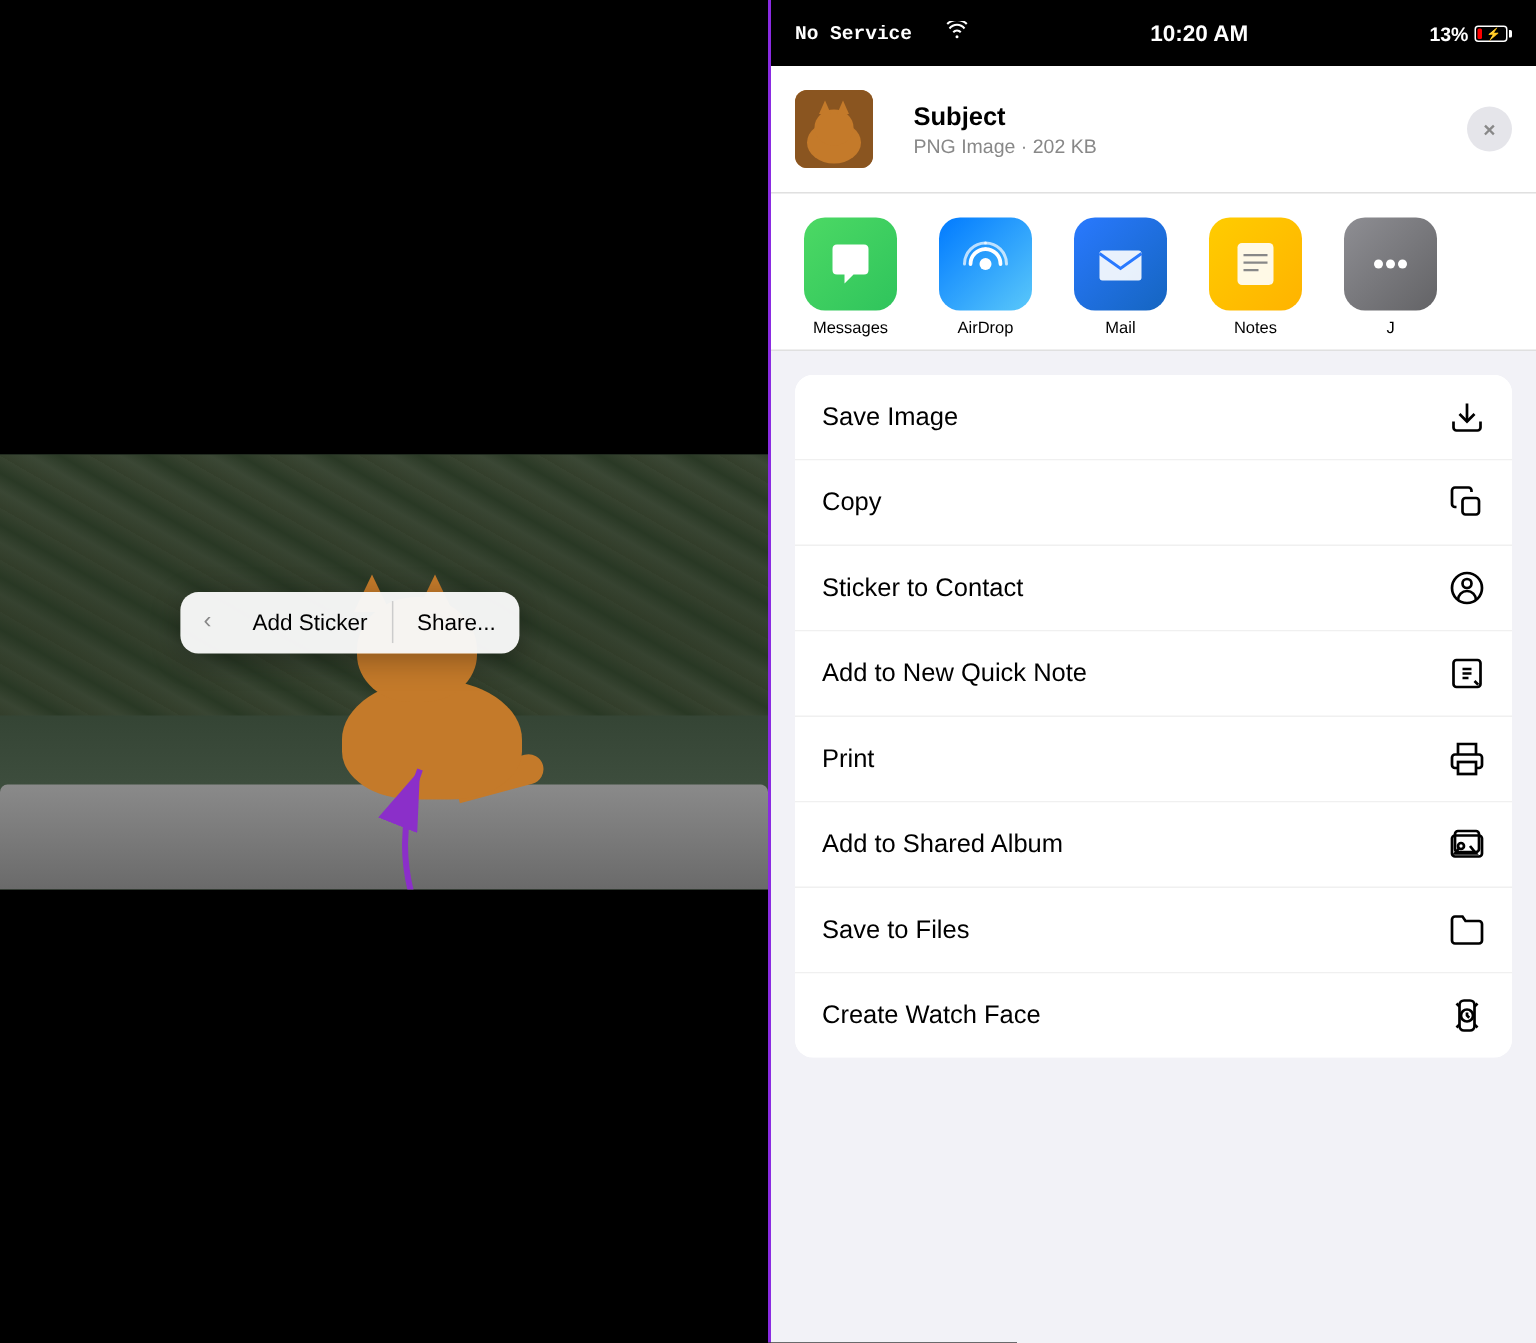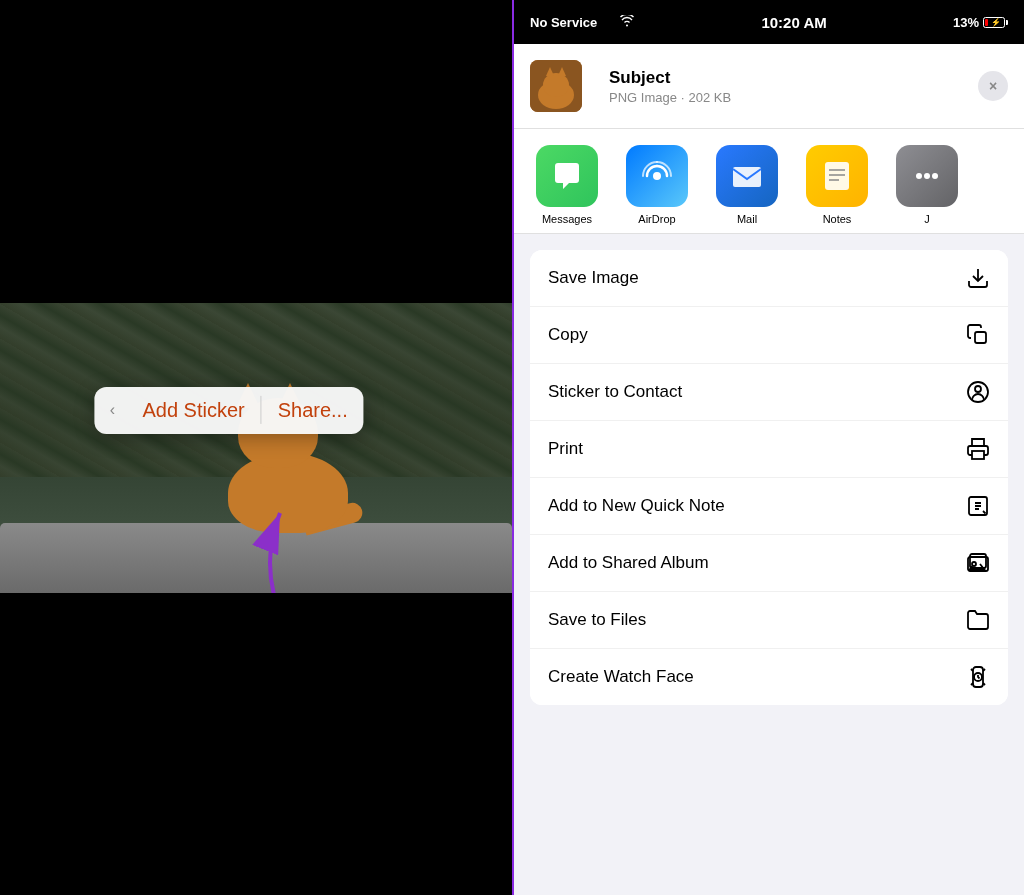--- a/index.html
+++ b/index.html
@@ -150,23 +150,23 @@
       align-items: center;
       justify-content: center;
       color: #888;
       font-size: 16px;
     }
 
     .context-menu-btn {
       background: none;
       border: none;
       padding: 6px 12px;
-      font-size: 20px;
+      font-size: 15px;
       font-weight: 500;
-      color: #c2410c;
+      color: #000000;
       cursor: pointer;
       white-space: nowrap;
     }
 
     .context-menu-divider {
       width: 1px;
       height: 28px;
       background: #ccc;
     }
 
@@ -204,20 +204,21 @@
       padding: 0 16px;
       color: #fff;
       font-size: 13px;
       font-weight: 600;
     }
 
     .status-left {
       display: flex;
       align-items: center;
       gap: 22px;
+      font-family: Liberation Mono, monospace;
     }
 
     .status-center {
       font-size: 15px;
       font-weight: 600;
     }
 
     .status-right {
       display: flex;
       align-items: center;
@@ -572,33 +573,33 @@
         </div>
         <div class="action-item">
           <span class="action-label">Sticker to Contact</span>
           <svg class="icon-svg" viewBox="0 0 24 24" fill="none" stroke="black" stroke-width="1.8">
             <circle cx="12" cy="12" r="10"></circle>
             <circle cx="12" cy="9" r="3"></circle>
             <path d="M6 20c0-3.3 2.7-6 6-6s6 2.7 6 6"></path>
           </svg>
         </div>
         <div class="action-item">
+          <span class="action-label">Add to New Quick Note</span>
+          <svg class="icon-svg" viewBox="0 0 24 24" fill="none" stroke="black" stroke-width="1.8">
+            <rect x="3" y="3" width="18" height="18" rx="2"></rect>
+            <path d="M9 9h6M9 12h6M9 15h4"></path>
+            <path d="M17 17l2.5 2.5"></path>
+          </svg>
+        </div>
+        <div class="action-item">
           <span class="action-label">Print</span>
           <svg class="icon-svg" viewBox="0 0 24 24" fill="none" stroke="black" stroke-width="1.8">
             <path d="M6 9V2h12v7"></path>
             <path d="M6 18H4a2 2 0 0 1-2-2v-5a2 2 0 0 1 2-2h16a2 2 0 0 1 2 2v5a2 2 0 0 1-2 2h-2"></path>
             <rect x="6" y="14" width="12" height="8"></rect>
-          </svg>
-        </div>
-        <div class="action-item">
-          <span class="action-label">Add to New Quick Note</span>
-          <svg class="icon-svg" viewBox="0 0 24 24" fill="none" stroke="black" stroke-width="1.8">
-            <rect x="3" y="3" width="18" height="18" rx="2"></rect>
-            <path d="M9 9h6M9 12h6M9 15h4"></path>
-            <path d="M17 17l2.5 2.5"></path>
           </svg>
         </div>
         <div class="action-item">
           <span class="action-label">Add to Shared Album</span>
           <svg class="icon-svg" viewBox="0 0 24 24" fill="none" stroke="black" stroke-width="1.8">
             <rect x="2" y="6" width="20" height="14" rx="2"></rect>
             <rect x="4" y="3" width="16" height="14" rx="2" fill="none"></rect>
             <circle cx="8" cy="13" r="2"></circle>
             <path d="M14 13l4 5H4l3-4"></path>
           </svg>

